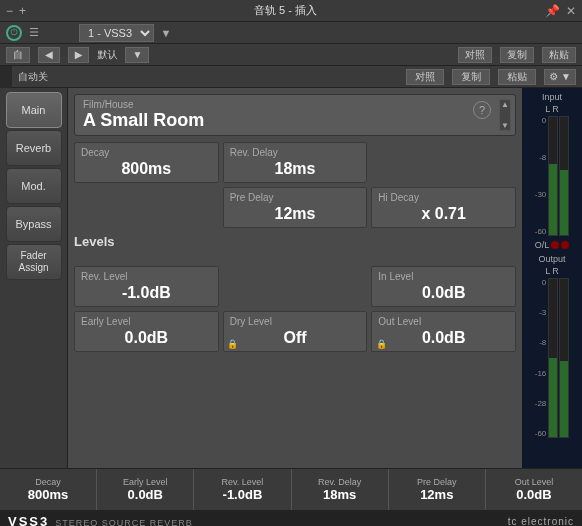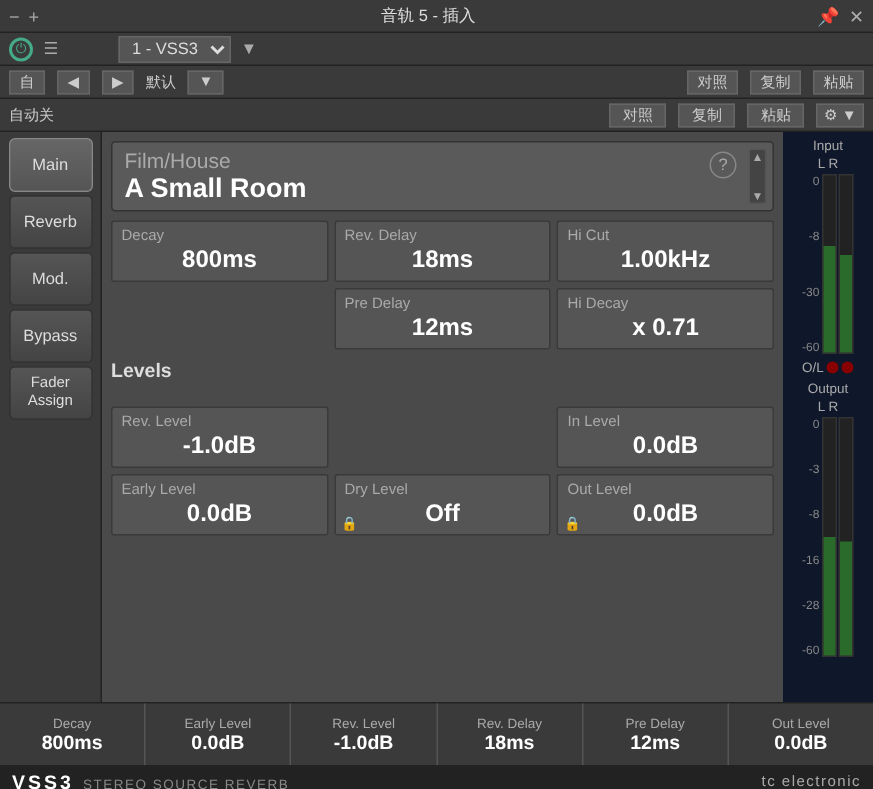--- a/index.html
+++ b/index.html
@@ -84,20 +84,21 @@
 
     
     .fourth-bar {
       background: #3a3a3a;
       height: 22px;
       display: flex;
       align-items: center;
       padding: 0 6px;
       gap: 8px;
       border-bottom: 1px solid #222;
+      margin-left: 12px;
     }
     .auto-label {
       color: #ccc;
       font-size: 10px;
     }
     .fourth-bar-btn {
       background: #555;
       border: 1px solid #666;
       color: #ccc;
       font-size: 10px;
@@ -155,21 +156,21 @@
     .preset-area {
       background: #5a5a5a;
       border: 1px solid #333;
       border-radius: 3px;
       padding: 4px 8px;
       display: flex;
       flex-direction: column;
       position: relative;
     }
     .preset-category {
-      font-size: 14px;
+      font-size: 10px;
       color: #aaa;
     }
     .preset-name {
       font-size: 18px;
       color: #fff;
       font-weight: bold;
     }
     .preset-scroll {
       position: absolute;
       right: 4px;
@@ -440,24 +441,20 @@
     </div>
 
     <div class="params-grid">
       <div class="param-box">
         <span class="param-label">Decay</span>
         <span class="param-value">800ms</span>
       </div>
       <div class="param-box">
         <span class="param-label">Rev. Delay</span>
         <span class="param-value">18ms</span>
-      </div>
-      <div class="param-box">
-        <span class="param-label">Hi Cut</span>
-        <span class="param-value">1.00kHz</span>
       </div>
       <div class="param-box" style="grid-column:2;">
         <span class="param-label">Pre Delay</span>
         <span class="param-value">12ms</span>
       </div>
       <div class="param-box">
         <span class="param-label">Hi Decay</span>
         <span class="param-value">x 0.71</span>
       </div>
     </div>

